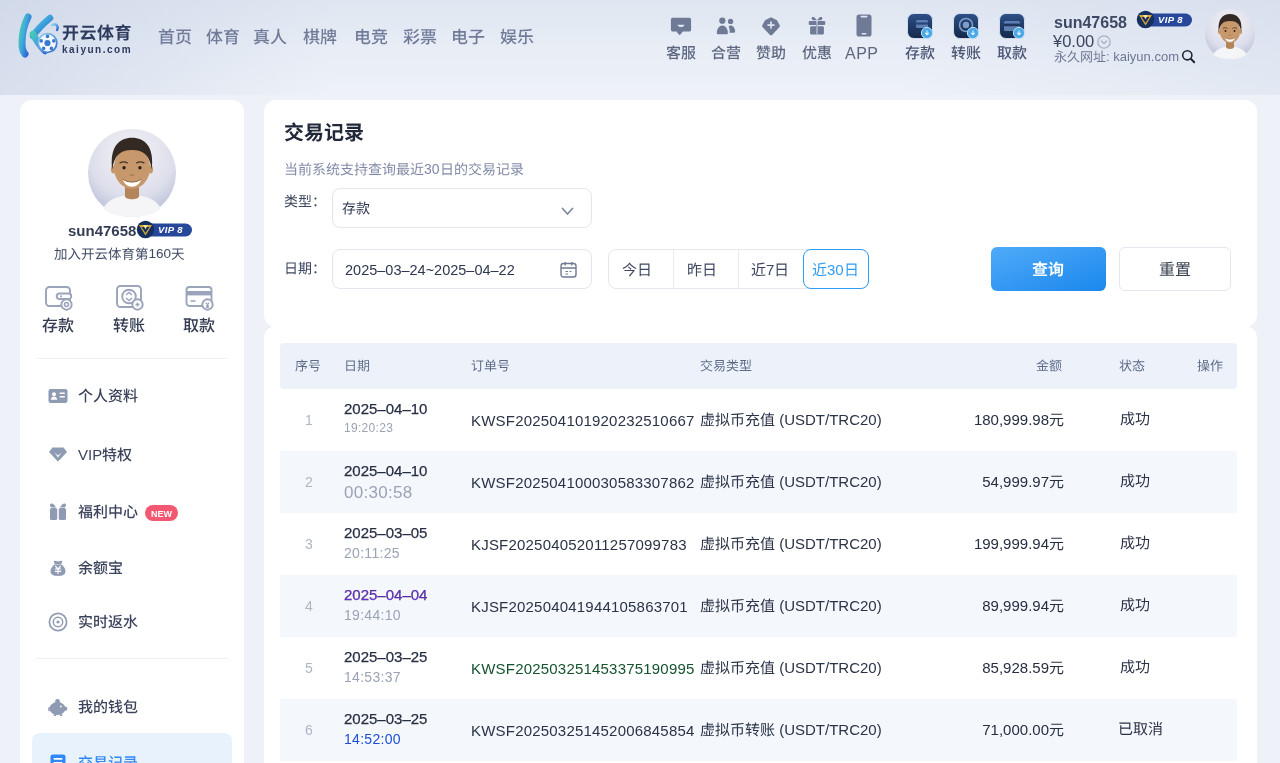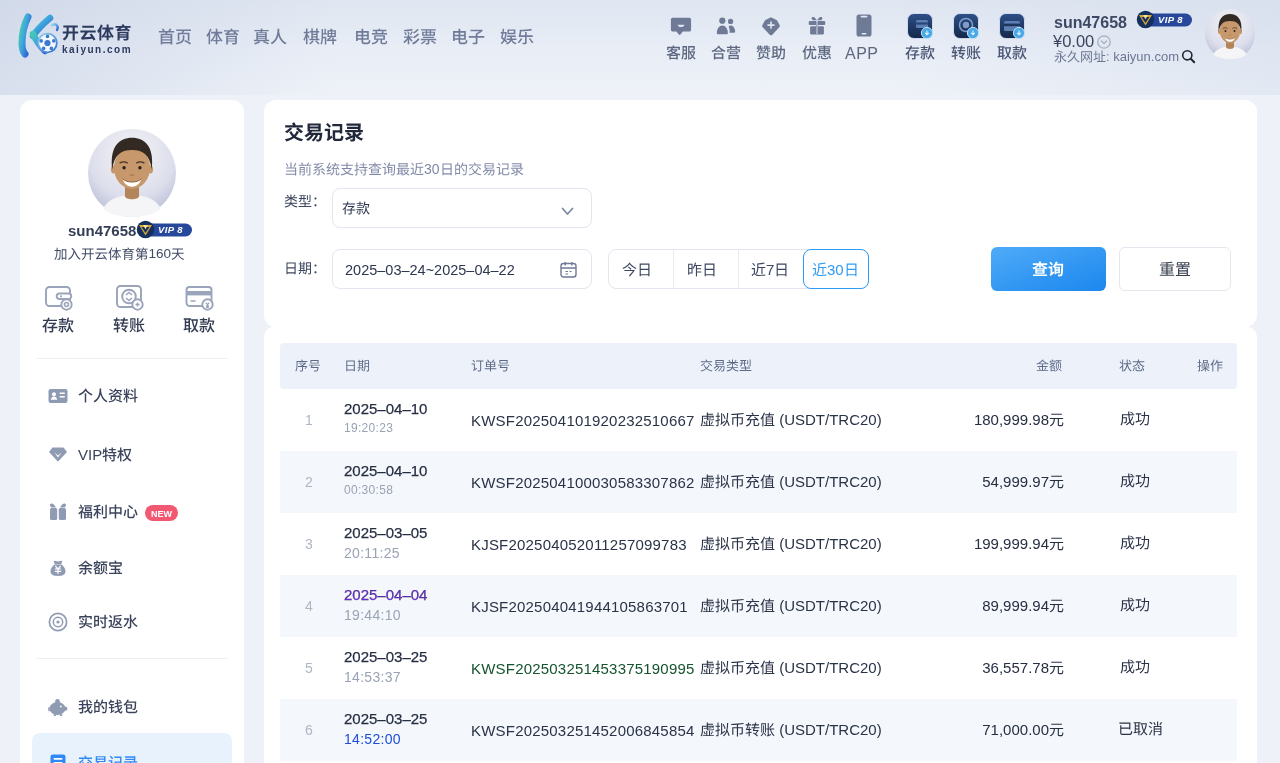--- a/index.html
+++ b/index.html
@@ -723,21 +723,21 @@
   </div>
 <div style="position:absolute;left:1120px;top:411px">
     <svg style="display:block;" width="30.0" height="15" viewBox="0 0 2000 1000" fill="#2b3247">
       <use href="#r6210" x="0"></use>
       <use href="#r529F" x="1000"></use>
     </svg>
   </div>
 <div class="abs" style="left:280px;top:451px;width:957px;height:62px;background:#f4f7fb"></div>
 <div style="position:absolute;left:305px;top:474px;font-size:14px;color:#aeb6c6">2</div>
 <div style="position:absolute;left:344px;top:462px;font-size:15px;color:#262e42;-webkit-text-stroke:0.25px #262e42">2025–04–10</div>
-<div style="position:absolute;left:344px;top:483px;font-size:12px;color:#9aa3b5;letter-spacing:.3px">00:30:58</div>
+<div style="position:absolute;left:344px;top:483px;font-size:17px;color:#9aa3b5;letter-spacing:.3px">00:30:58</div>
 <div style="position:absolute;left:471px;top:474px;font-size:15px;color:#2a3347;letter-spacing:.2px">KWSF202504100030583307862</div>
 <div class="abs row" style="left:700px;top:472px;height:19px">
 <svg style="display:block;" width="75.0" height="15" viewBox="0 0 5000 1000" fill="#2a3347">
       <use href="#r865A" x="0"></use>
       <use href="#r62DF" x="1000"></use>
       <use href="#r5E01" x="2000"></use>
       <use href="#r5145" x="3000"></use>
       <use href="#r503C" x="4000"></use>
     </svg>
     <span style="font-size:15px;color:#2a3347">&nbsp;(USDT/TRC20)</span>
@@ -815,21 +815,21 @@
 <svg style="display:block;" width="75.0" height="15" viewBox="0 0 5000 1000" fill="#2a3347">
       <use href="#r865A" x="0"></use>
       <use href="#r62DF" x="1000"></use>
       <use href="#r5E01" x="2000"></use>
       <use href="#r5145" x="3000"></use>
       <use href="#r503C" x="4000"></use>
     </svg>
     <span style="font-size:15px;color:#2a3347">&nbsp;(USDT/TRC20)</span>
   </div>
 <div class="row" style="position:absolute;right:216px;top:658px;height:19px">
-<span style="font-size:15px;color:#262e42">36,557.78</span>
+<span style="font-size:15px;color:#262e42">85,928.59</span>
     <svg style="display:block;" width="15.0" height="15" viewBox="0 0 1000 1000" fill="#262e42">
       <use href="#r5143" x="0"></use>
     </svg>
   </div>
 <div style="position:absolute;left:1120px;top:659px">
     <svg style="display:block;" width="30.0" height="15" viewBox="0 0 2000 1000" fill="#2b3247">
       <use href="#r6210" x="0"></use>
       <use href="#r529F" x="1000"></use>
     </svg>
   </div>

